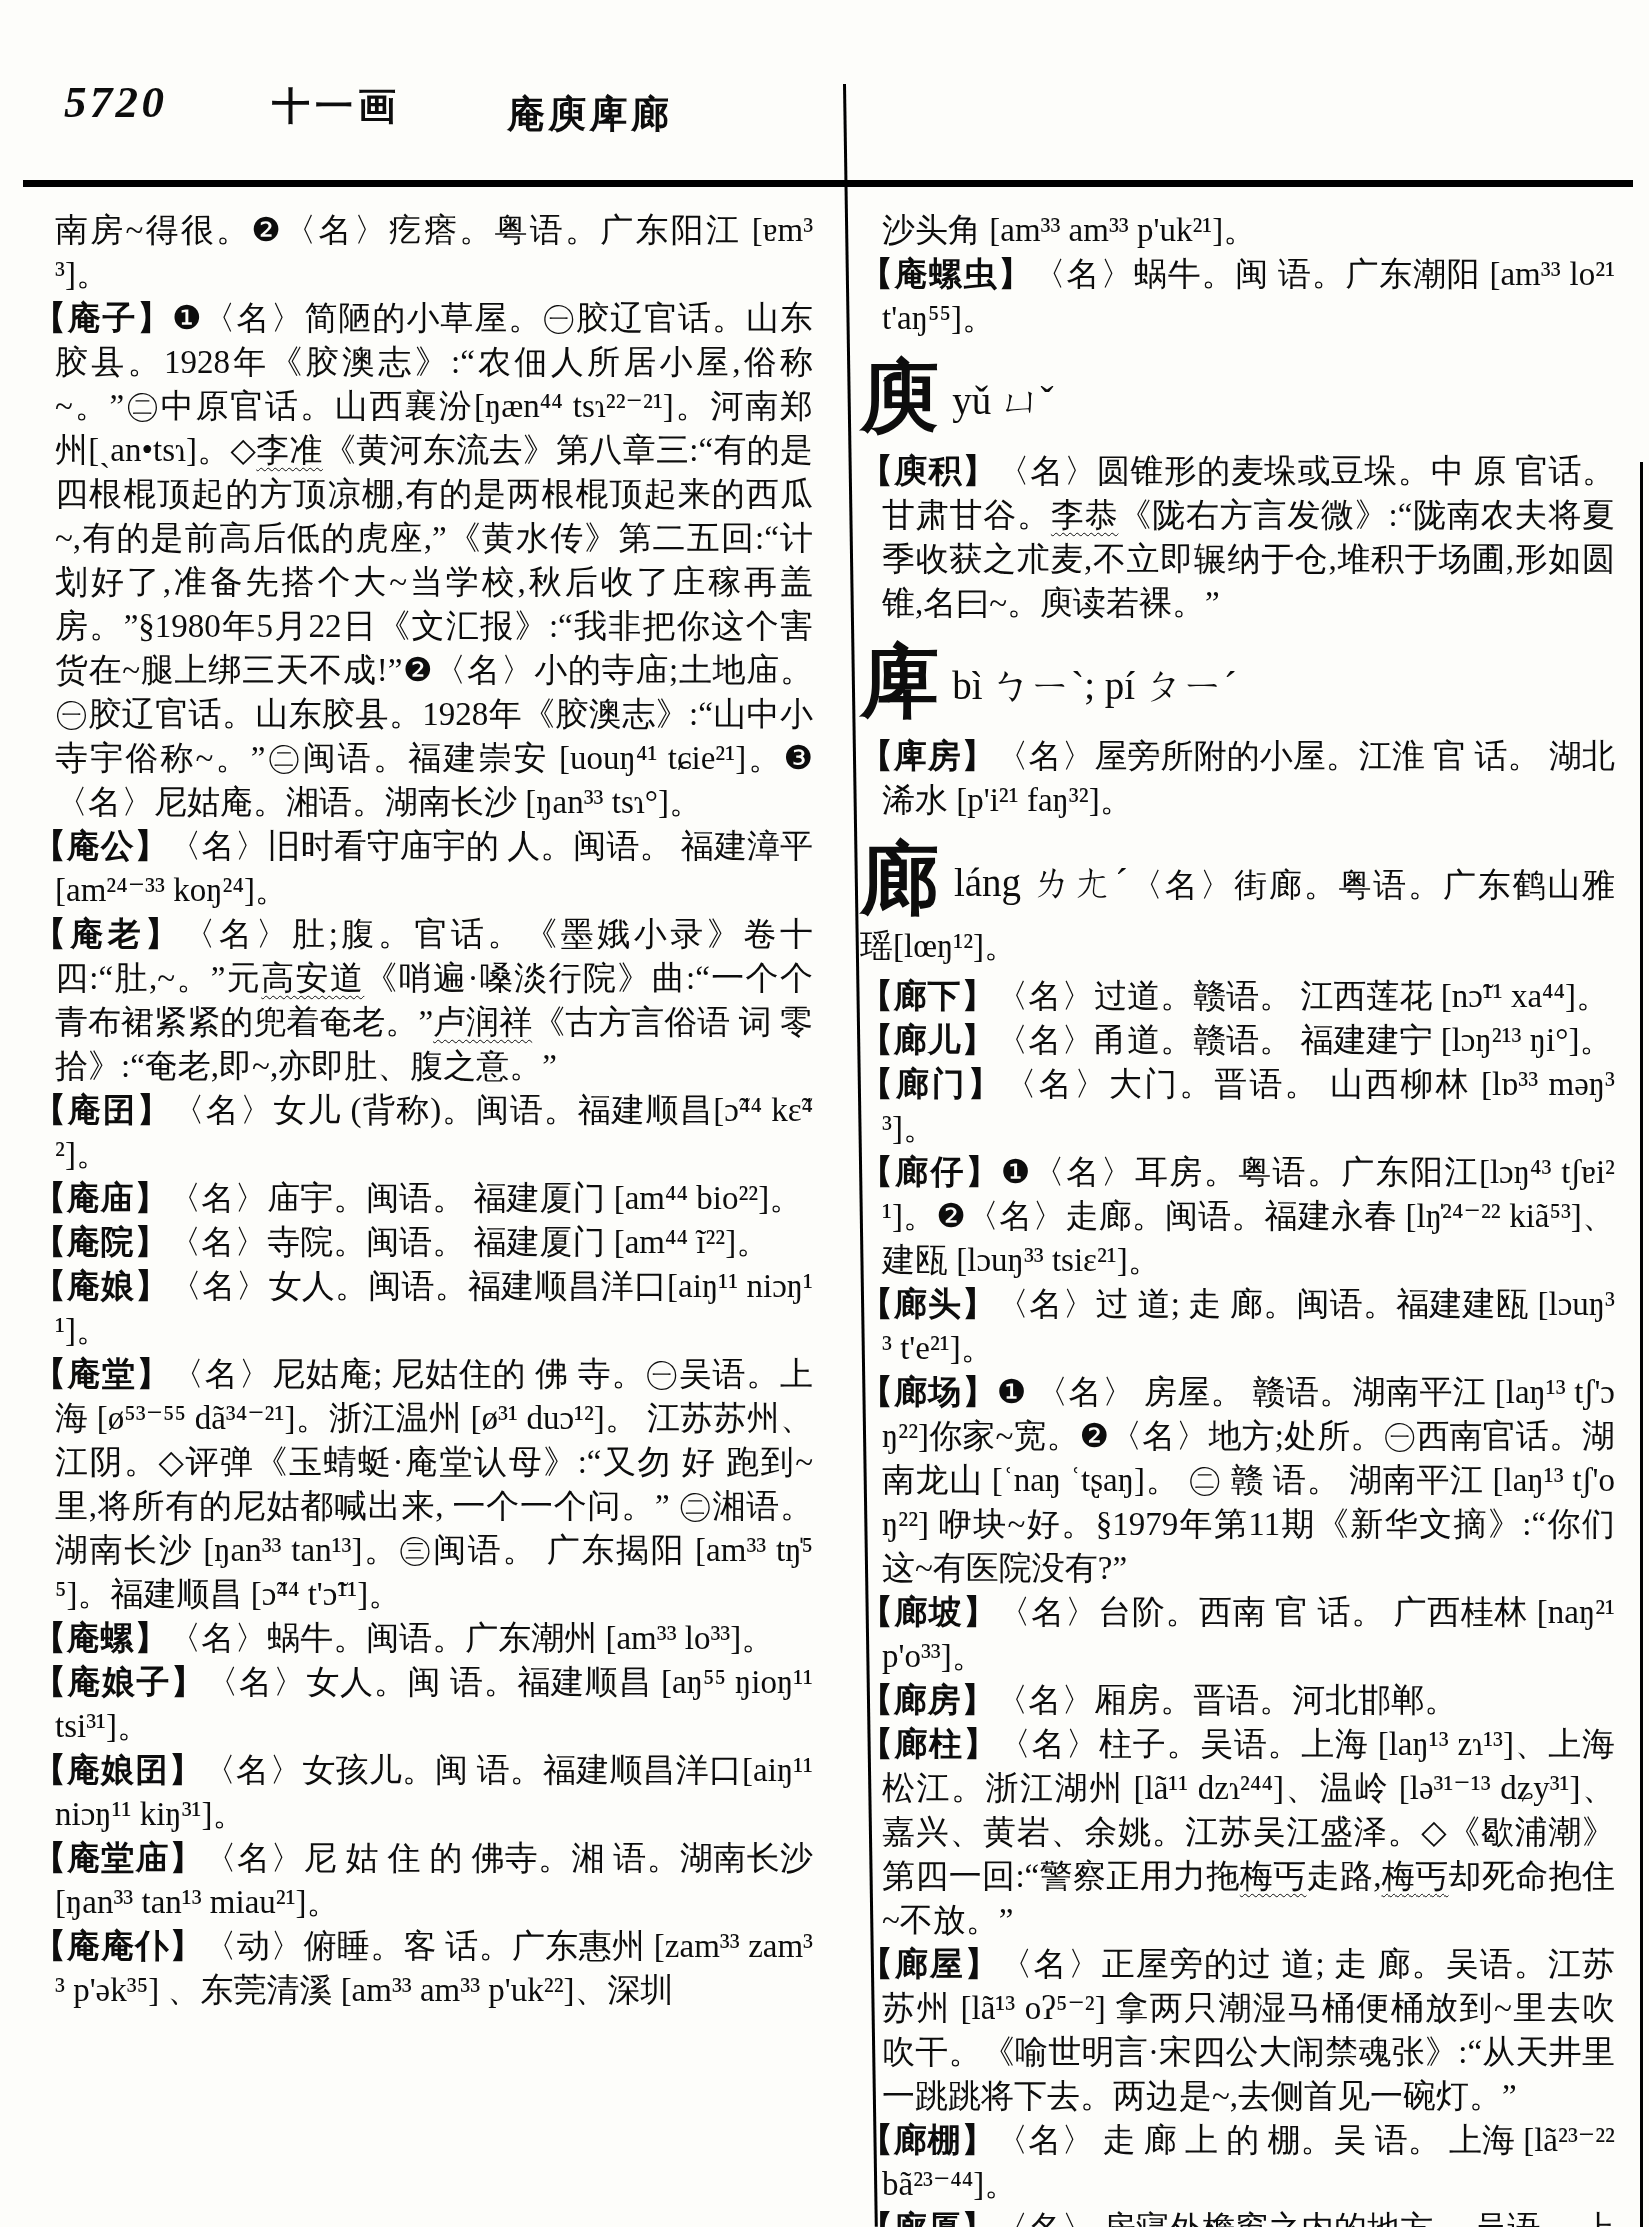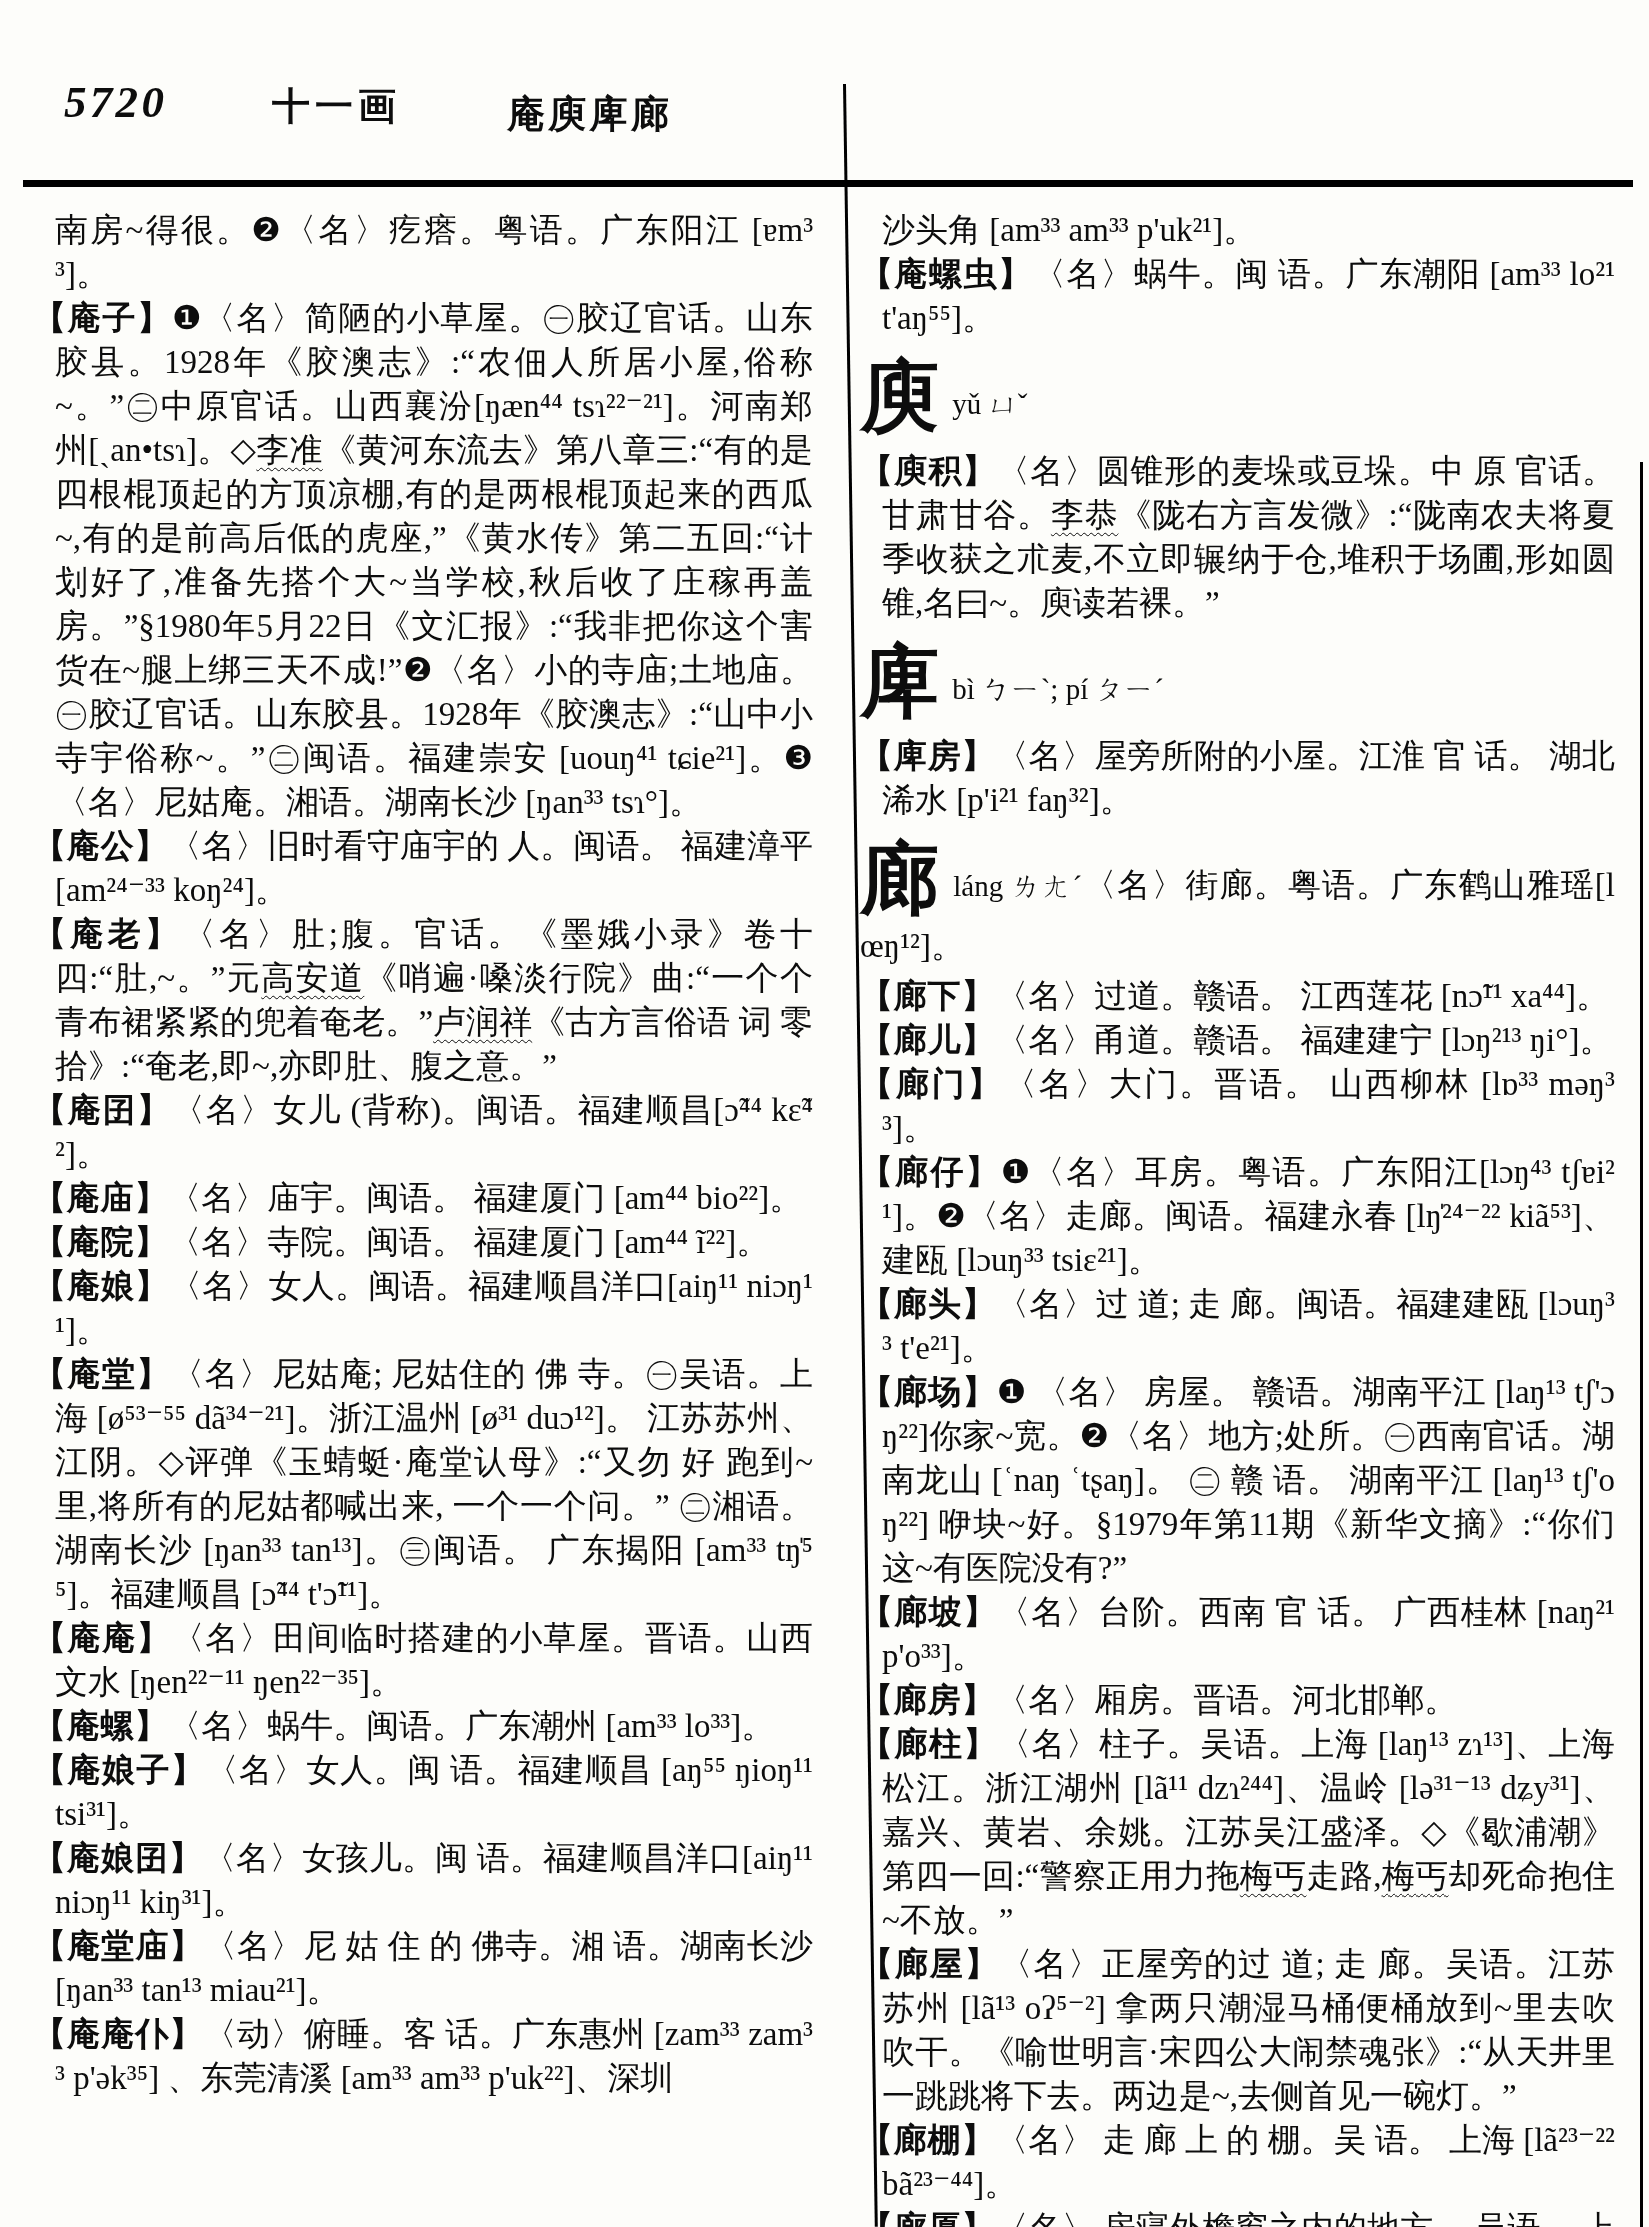--- a/index.html
+++ b/index.html
@@ -41,21 +41,21 @@
     padding-left:22px; text-indent:-22px;
     word-break:break-all;
   }
   .entry.cont { text-indent:0; }
   .head { font-weight:bold; letter-spacing:0.8px; }
   .pn  { text-decoration-thickness:2.1px; text-underline-offset:5.8px; }
   .au  { text-decoration:underline wavy; text-decoration-thickness:1.2px; text-underline-offset:5.8px; }
 
   .charhead { padding-left:0; text-indent:0; margin:13.2px 0 6.6px; }
   .big { font-size:79px; line-height:89px; font-weight:bold; vertical-align:-10px; letter-spacing:0; }
-  .reading { font-size:29px; margin-left:13.2px; }
+  .reading { font-size:39px; margin-left:13.2px; }
 
   
   .divider {
     position:absolute; left:843px; top:84px;
     width:2.5px; height:2143px; background:#000;
     transform:rotate(-0.85deg); transform-origin:top center;
   }
   
   .edge-line {
     position:absolute; right:6.6px; top:462px;
@@ -78,21 +78,20 @@
   <div class="col col-left">
     <div class="entry cont"><span class="body">南房~得很。❷〈名〉疙瘩。粤语。<span class="pn">广东阳江</span> [ɐm³³]。</span></div>
     <div class="entry"><span class="head">【庵子】</span><span class="body">❶〈名〉简陋的小草屋。㊀胶辽官话。<span class="pn">山东胶县</span>。1928年《胶澳志》:“农佃人所居小屋,俗称~。”㊁中原官话。<span class="pn">山西襄汾</span>[ŋæn⁴⁴ tsɿ²²⁻²¹]。<span class="pn">河南郑州</span>[ˏan•tsɿ]。◇<span class="au">李准</span>《黄河东流去》第八章三:“有的是四根棍顶起的方顶凉棚,有的是两根棍顶起来的西瓜~,有的是前高后低的虎座,”《黄水传》第二五回:“计划好了,准备先搭个大~当学校,秋后收了庄稼再盖房。”§1980年5月22日《文汇报》:“我非把你这个害货在~腿上绑三天不成!”❷〈名〉小的寺庙;土地庙。㊀胶辽官话。<span class="pn">山东胶县</span>。1928年《胶澳志》:“山中小寺宇俗称~。”㊁闽语。<span class="pn">福建崇安</span> [uouŋ⁴¹ tɕie²¹]。❸〈名〉尼姑庵。湘语。<span class="pn">湖南长沙</span> [ŋan³³ tsɿ°]。</span></div>
     <div class="entry"><span class="head">【庵公】</span><span class="body">〈名〉旧时看守庙宇的 人。闽语。 <span class="pn">福建漳平</span> [am²⁴⁻³³ koŋ²⁴]。</span></div>
     <div class="entry"><span class="head">【庵老】</span><span class="body">〈名〉肚;腹。官话。《墨娥小录》卷十四:“肚,~。”元<span class="au">高安道</span>《哨遍·嗓淡行院》曲:“一个个青布裙紧紧的兜着奄老。”<span class="au">卢润祥</span>《古方言俗语 词 零拾》:“奄老,即~,亦即肚、腹之意。”</span></div>
     <div class="entry"><span class="head">【庵囝】</span><span class="body">〈名〉女儿 (背称)。闽语。<span class="pn">福建顺昌</span>[ɔ̃⁴⁴ kɛ̃⁴²]。</span></div>
     <div class="entry"><span class="head">【庵庙】</span><span class="body">〈名〉庙宇。闽语。 <span class="pn">福建厦门</span> [am⁴⁴ bio²²]。</span></div>
     <div class="entry"><span class="head">【庵院】</span><span class="body">〈名〉寺院。闽语。 <span class="pn">福建厦门</span> [am⁴⁴ ĩ²²]。</span></div>
     <div class="entry"><span class="head">【庵娘】</span><span class="body">〈名〉女人。闽语。<span class="pn">福建顺昌洋口</span>[aiŋ¹¹ niɔŋ¹¹]。</span></div>
     <div class="entry"><span class="head">【庵堂】</span><span class="body">〈名〉尼姑庵; 尼姑住的 佛 寺。㊀吴语。<span class="pn">上海</span> [ø⁵³⁻⁵⁵ dã³⁴⁻²¹]。<span class="pn">浙江温州</span> [ø³¹ duɔ¹²]。 <span class="pn">江苏苏州</span>、<span class="pn">江阴</span>。◇评弹《玉蜻蜓·庵堂认母》:“又勿 好 跑到~里,将所有的尼姑都喊出来, 一个一个问。” ㊁湘语。<span class="pn">湖南长沙</span> [ŋan³³ tan¹³]。㊂闽语。 <span class="pn">广东揭阳</span> [am³³ tŋ̍⁵⁵]。<span class="pn">福建顺昌</span> [ɔ̃⁴⁴ t'ɔ̃¹¹]。</span></div>
-    <div class="entry"><span class="head">【庵庵】</span><span class="body">〈名〉田间临时搭建的小草屋。晋语。<span class="pn">山西文水</span> [ŋen²²⁻¹¹ ŋen²²⁻³⁵]。</span></div>
     <div class="entry"><span class="head">【庵螺】</span><span class="body">〈名〉蜗牛。闽语。<span class="pn">广东潮州</span> [am³³ lo³³]。</span></div>
     <div class="entry"><span class="head">【庵娘子】</span><span class="body">〈名〉女人。闽 语。<span class="pn">福建顺昌</span> [aŋ⁵⁵ ŋioŋ¹¹ tsi³¹]。</span></div>
     <div class="entry"><span class="head">【庵娘囝】</span><span class="body">〈名〉女孩儿。闽 语。<span class="pn">福建顺昌洋口</span>[aiŋ¹¹ niɔŋ¹¹ kiŋ³¹]。</span></div>
     <div class="entry"><span class="head">【庵堂庙】</span><span class="body">〈名〉尼 姑 住 的 佛寺。湘 语。<span class="pn">湖南长沙</span> [ŋan³³ tan¹³ miau²¹]。</span></div>
     <div class="entry"><span class="head">【庵庵仆】</span><span class="body">〈动〉俯睡。客 话。<span class="pn">广东惠州</span> [zam³³ zam³³ p'ək³⁵] 、<span class="pn">东莞清溪</span> [am³³  am³³  p'uk²²]、<span class="pn">深圳</span></span></div>
   </div>
 
   <div class="col col-right">
     <div class="entry cont"><span class="body"><span class="pn">沙头角</span> [am³³ am³³ p'uk²¹]。</span></div>
     <div class="entry"><span class="head">【庵螺虫】</span><span class="body">〈名〉蜗牛。闽 语。<span class="pn">广东潮阳</span> [am³³  lo²¹ t'aŋ⁵⁵]。</span></div>

